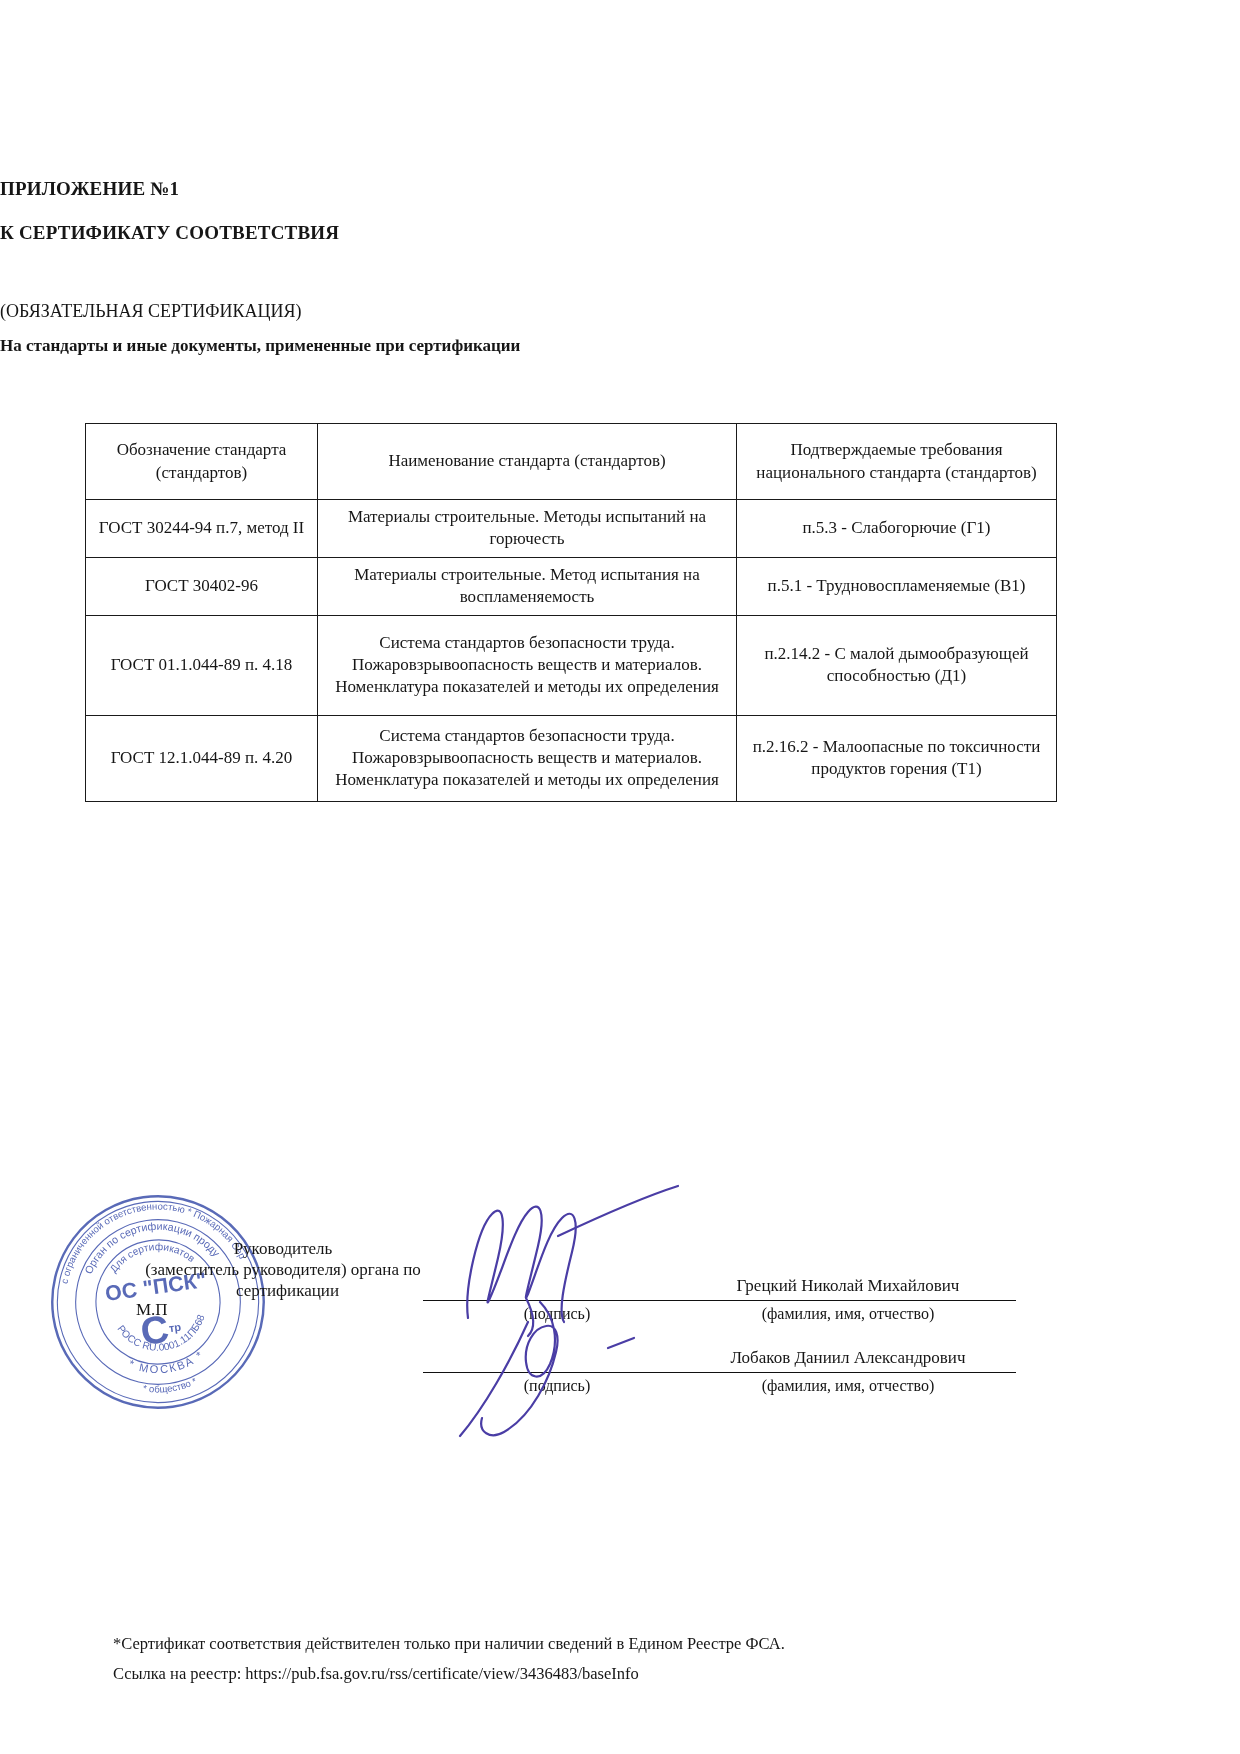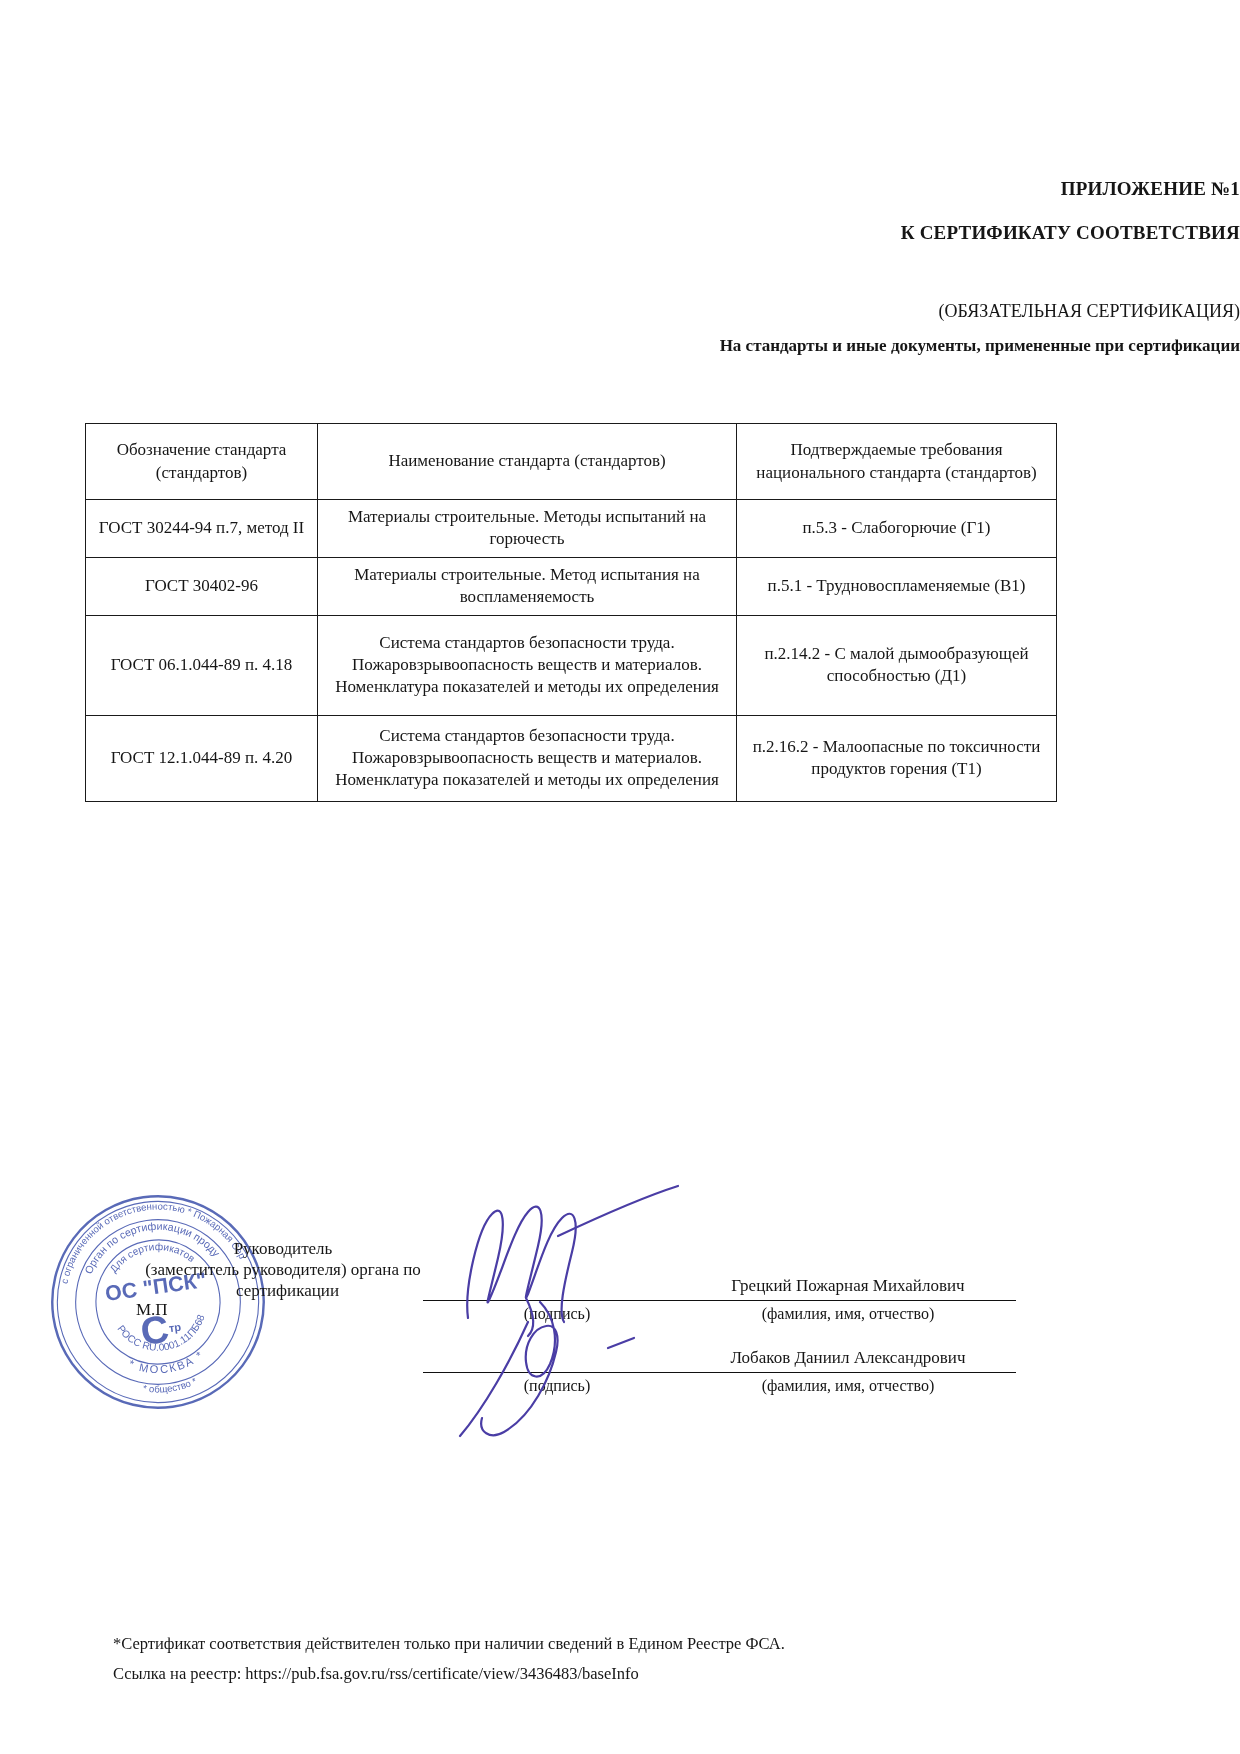--- a/index.html
+++ b/index.html
@@ -8,21 +8,21 @@
     --text:#161616;
     --line:#1a1a1a;
   }
   html,body{margin:0;padding:0;background:#e9e9e9;}
   .page{
     position:relative;width:1240px;height:1754px;margin:0 auto;
     background:#ffffff;color:var(--text);
     font-family:"Liberation Serif","DejaVu Serif",serif;
     overflow:hidden;
   }
-  .center-line{position:absolute;left:0;width:1240px;text-align:right;}
+  .center-line{position:absolute;left:0;width:1240px;text-align:left;}
   .h-bold{font-weight:bold;font-size:19px;letter-spacing:.2px;}
   .h-sub{font-size:18px;}
   .h-title2{font-weight:bold;font-size:17px;}
   .u{text-decoration:underline;text-underline-offset:4px;text-decoration-thickness:1.5px;}
 
   table.doc-table{
     position:absolute;left:85px;top:423px;width:971px;
     border-collapse:collapse;table-layout:fixed;
     font-size:17px;
   }
@@ -73,21 +73,21 @@
         <td>ГОСТ 30244-94 п.7, метод II</td>
         <td>Материалы строительные. Методы испытаний на горючесть</td>
         <td>п.5.3 - Слабогорючие (Г1)</td>
       </tr>
       <tr style="height:52px">
         <td>ГОСТ 30402-96</td>
         <td>Материалы строительные. Метод испытания на воспламеняемость</td>
         <td>п.5.1 - Трудновоспламеняемые (В1)</td>
       </tr>
       <tr style="height:100px">
-        <td>ГОСТ 06.1.044-89 п. 4.18</td>
+        <td>ГОСТ 01.1.044-89 п. 4.18</td>
         <td>Система стандартов безопасности труда. Пожаровзрывоопасность веществ и материалов. Номенклатура показателей и методы их определения</td>
         <td>п.2.14.2 - С малой дымообразующей способностью (Д1)</td>
       </tr>
       <tr style="height:86px">
         <td>ГОСТ 12.1.044-89 п. 4.20</td>
         <td>Система стандартов безопасности труда. Пожаровзрывоопасность веществ и материалов. Номенклатура показателей и методы их определения</td>
         <td>п.2.16.2 - Малоопасные по токсичности продуктов горения (Т1)</td>
       </tr>
     </tbody>
   </table>
@@ -136,21 +136,21 @@
   <svg class="signature-svg" style="left:420px;top:1298px" width="280" height="150" viewBox="0 0 280 150">
     <g fill="none" stroke-width="2.2" stroke-linecap="round" style="stroke:var(--ink-blue)">
       <path d="M 120,4 C 134,18 140,42 130,66 C 122,84 108,82 106,64 C 104,46 114,30 126,28 C 136,26 140,38 136,54 C 130,80 112,118 84,134 C 70,142 58,134 62,120"></path>
       <path d="M 108,24 C 90,64 64,110 40,138"></path>
       <path d="M 188,50 L 214,40"></path>
     </g>
   </svg>
 
   <div class="sig-line" style="left:423px;top:1300px;width:268px"></div>
   <div class="sig-caption" style="left:423px;top:1305px;width:268px">(подпись)</div>
-  <div class="sig-name" style="left:680px;top:1276px;width:336px">Грецкий Пожарная Михайлович</div>
+  <div class="sig-name" style="left:680px;top:1276px;width:336px">Грецкий Николай Михайлович</div>
   <div class="sig-line" style="left:680px;top:1300px;width:336px"></div>
   <div class="sig-caption" style="left:680px;top:1305px;width:336px">(фамилия, имя, отчество)</div>
 
   <div class="sig-line" style="left:423px;top:1372px;width:268px"></div>
   <div class="sig-caption" style="left:423px;top:1377px;width:268px">(подпись)</div>
   <div class="sig-name" style="left:680px;top:1348px;width:336px">Лобаков Даниил Александрович</div>
   <div class="sig-line" style="left:680px;top:1372px;width:336px"></div>
   <div class="sig-caption" style="left:680px;top:1377px;width:336px">(фамилия, имя, отчество)</div>
 
   <div class="footer" style="top:1630px">*Сертификат соответствия действителен только при наличии сведений в Едином Реестре ФСА.</div>

